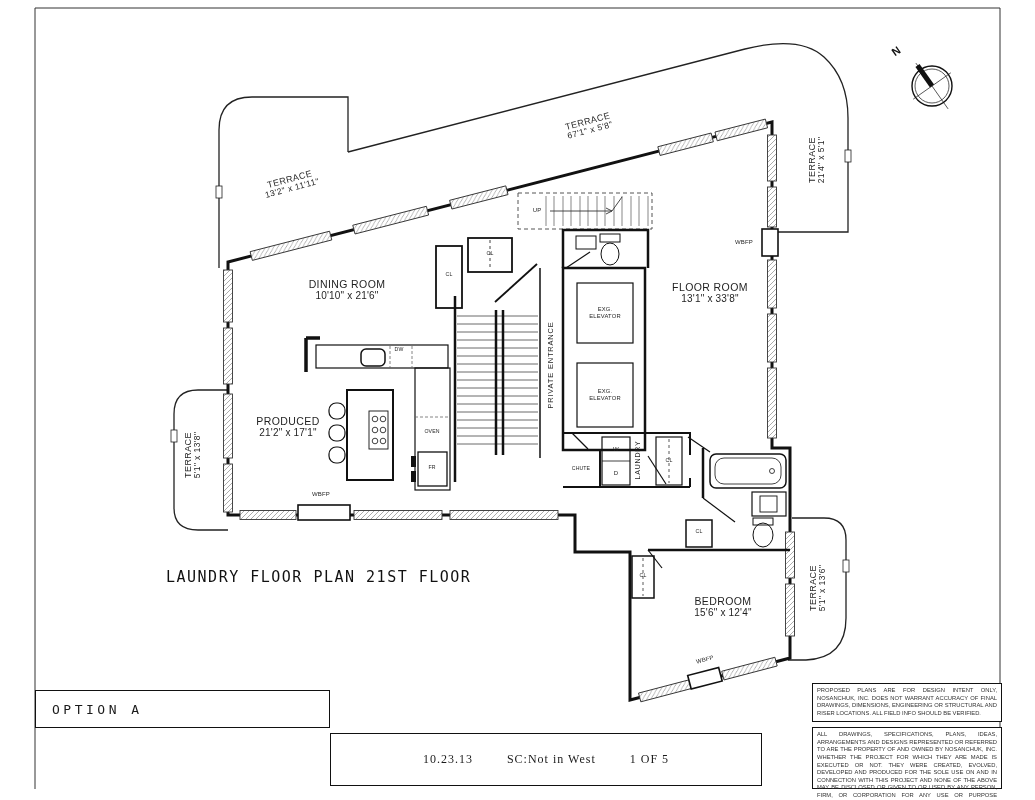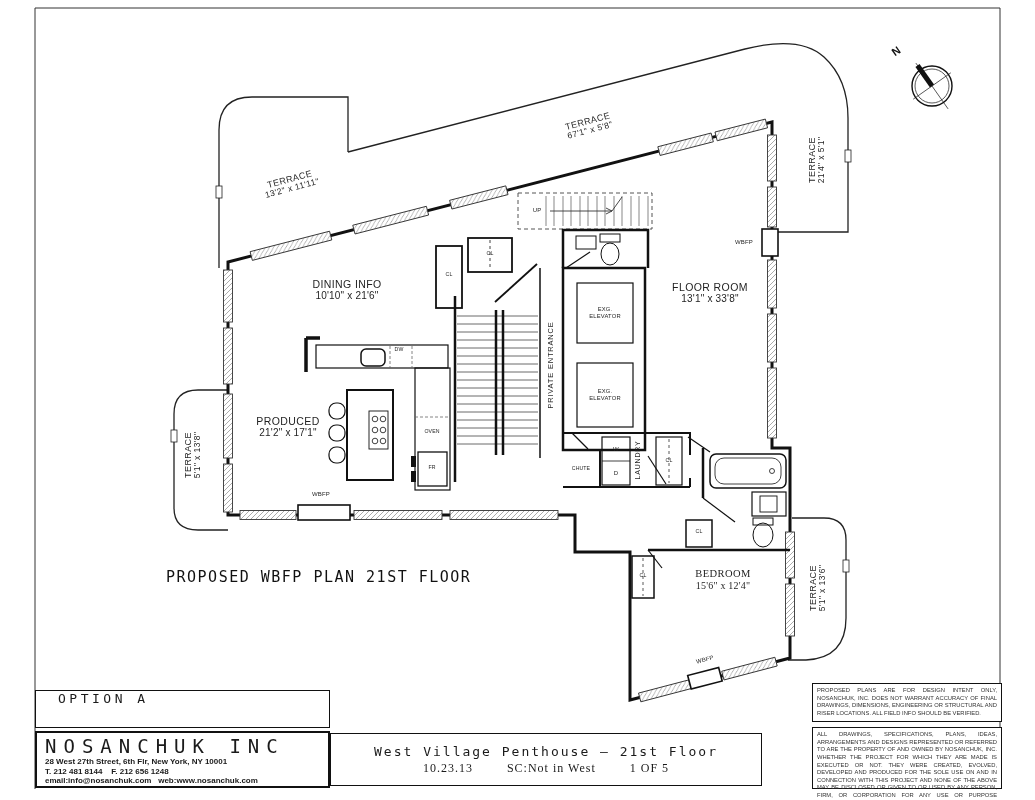--- a/index.html
+++ b/index.html
@@ -17,21 +17,21 @@
   .sm{font-size:6px;letter-spacing:.2px;}
   .xs{font-size:5.2px;letter-spacing:.1px;}
   .elev{font-size:5.8px;line-height:6.5px;letter-spacing:.2px;}
   .vlabel{font-size:7.5px;letter-spacing:.8px;}
   .caption{position:absolute;left:166px;top:568px;font-family:"DejaVu Sans Mono",monospace;
            font-size:15px;letter-spacing:1.5px;color:#111;}
   .north{position:absolute;left:896px;top:51px;transform:translate(-50%,-50%) rotate(-35deg);
          font-size:11px;font-weight:bold;color:#111;}
   .box{position:absolute;border:1.5px solid #111;box-sizing:border-box;background:#fff;}
   #optionBox{left:35px;top:690px;width:295px;height:38px;border-width:1.6px;
-             display:flex;align-items:flex-start;padding-left:22px;}
+             display:flex;align-items:center;padding-left:16px;}
   #optionBox .t{font-family:"DejaVu Sans Mono",monospace;font-size:13px;letter-spacing:3.5px;}
   #firmBox{left:35px;top:731px;width:295px;height:57px;border-width:2px;padding:2px 0 0 8px;}
   #firmName{font-family:"DejaVu Sans Mono",monospace;font-size:19px;letter-spacing:7px;
             white-space:nowrap;overflow:hidden;}
   .firmSmall{font-size:8px;font-weight:bold;line-height:9.5px;white-space:pre;}
   #titleBox{left:330px;top:733px;width:432px;height:53px;display:flex;flex-direction:column;
             align-items:center;justify-content:center;gap:2px;}
   #titleBox .l1{font-family:"DejaVu Sans Mono",monospace;font-size:13px;letter-spacing:2px;}
   #titleBox .l2{font-family:Liberation Serif, serif;font-size:12px;letter-spacing:1px;
                 display:flex;gap:34px;}
@@ -225,32 +225,32 @@
 <div class="lbl terr r90" style="left:193px;top:455px;">
   <div>TERRACE</div>
       <div class="dims">5'1" x 13'8"</div>
 </div>
 <div class="lbl terr r90" style="left:818px;top:588px;">
   <div>TERRACE</div>
       <div class="dims">5'1" x 13'6"</div>
 </div>
 
 <div class="lbl room" style="left:347px;top:290px;">
-  <div>DINING INFO</div>
+  <div>DINING ROOM</div>
       <div class="dims">10'10" x 21'6"</div>
 </div>
 <div class="lbl room" style="left:710px;top:293px;">
   <div>FLOOR ROOM</div>
       <div class="dims">13'1" x 33'8"</div>
 </div>
 <div class="lbl room" style="left:288px;top:427px;">
   <div>PRODUCED</div>
       <div class="dims">21'2" x 17'1"</div>
 </div>
-<div class="lbl room" style="left:723px;top:580px;font-family:Liberation Serif, serif;">
+<div class="lbl room" style="left:723px;top:607px;">
   <div>BEDROOM</div>
       <div class="dims">15'6" x 12'4"</div>
 </div>
 
 <div class="lbl vlabel r90" style="left:551px;top:365px;">PRIVATE ENTRANCE</div>
 <div class="lbl vlabel r90" style="left:638px;top:460px;font-size:7px;">LAUNDRY</div>
 
 <div class="lbl elev" style="left:605px;top:312px;">
   <div>EXG.</div>
       <div>ELEVATOR</div>
@@ -269,35 +269,28 @@
 <div class="lbl xs" style="left:669px;top:461px;">CL</div>
 <div class="lbl xs" style="left:699px;top:532px;">CL</div>
 <div class="lbl xs" style="left:643px;top:576px;">CL</div>
 <div class="lbl xs" style="left:432px;top:432px;">OVEN</div>
 <div class="lbl xs" style="left:432px;top:468px;">FR</div>
 <div class="lbl xs" style="left:399px;top:350px;">DW</div>
 <div class="lbl sm" style="left:744px;top:242px;">WBFP</div>
 <div class="lbl sm" style="left:321px;top:494px;">WBFP</div>
 <div class="lbl sm r15" style="left:705px;top:660px;">WBFP</div>
 
-<div class="caption">PROPOSED WBFP PLAN 21ST FLOOR</div>
+<div class="caption">LAUNDRY FLOOR PLAN 21ST FLOOR</div>
 
 <div class="box" id="optionBox">
   <span class="t">OPTION A</span>
 </div>
 
-<div class="box" id="firmBox">
-  <div id="firmName">NOSANCHUK INC</div>
-  <div class="firmSmall">28 West 27th Street, 6th Flr, New York, NY 10001</div>
-  <div class="firmSmall">T. 212 481 8144    F. 212 656 1248</div>
-  <div class="firmSmall">email:info@nosanchuk.com   web:www.nosanchuk.com</div>
-</div>
 
 <div class="box" id="titleBox">
-  <div class="l1">West Village Penthouse — 21st Floor</div>
   <div class="l2">
     <span>10.23.13</span>
     <span>SC:Not in West</span>
     <span>1 OF 5</span>
   </div>
 </div>
 
 <div class="disc" id="disc1">PROPOSED PLANS ARE FOR DESIGN INTENT ONLY, NOSANCHUK, INC. DOES NOT WARRANT ACCURACY OF FINAL DRAWINGS, DIMENSIONS, ENGINEERING OR STRUCTURAL AND RISER LOCATIONS. ALL FIELD INFO SHOULD BE VERIFIED.</div>
 <div class="disc" id="disc2">ALL DRAWINGS, SPECIFICATIONS, PLANS, IDEAS, ARRANGEMENTS AND DESIGNS REPRESENTED OR REFERRED TO ARE THE PROPERTY OF AND OWNED BY NOSANCHUK, INC. WHETHER THE PROJECT FOR WHICH THEY ARE MADE IS EXECUTED OR NOT. THEY WERE CREATED, EVOLVED, DEVELOPED AND PRODUCED FOR THE SOLE USE ON AND IN CONNECTION WITH THIS PROJECT AND NONE OF THE ABOVE MAY BE DISCLOSED OR GIVEN TO OR USED BY ANY PERSON, FIRM, OR CORPORATION FOR ANY USE OR PURPOSE WHATSOEVER INCLUDING ANY OTHER PROJECT EXCEPT UPON WRITTEN PERMISSION AND DIRECTION OF DAVID NOSANCHUK, PRESIDENT.</div>
 

